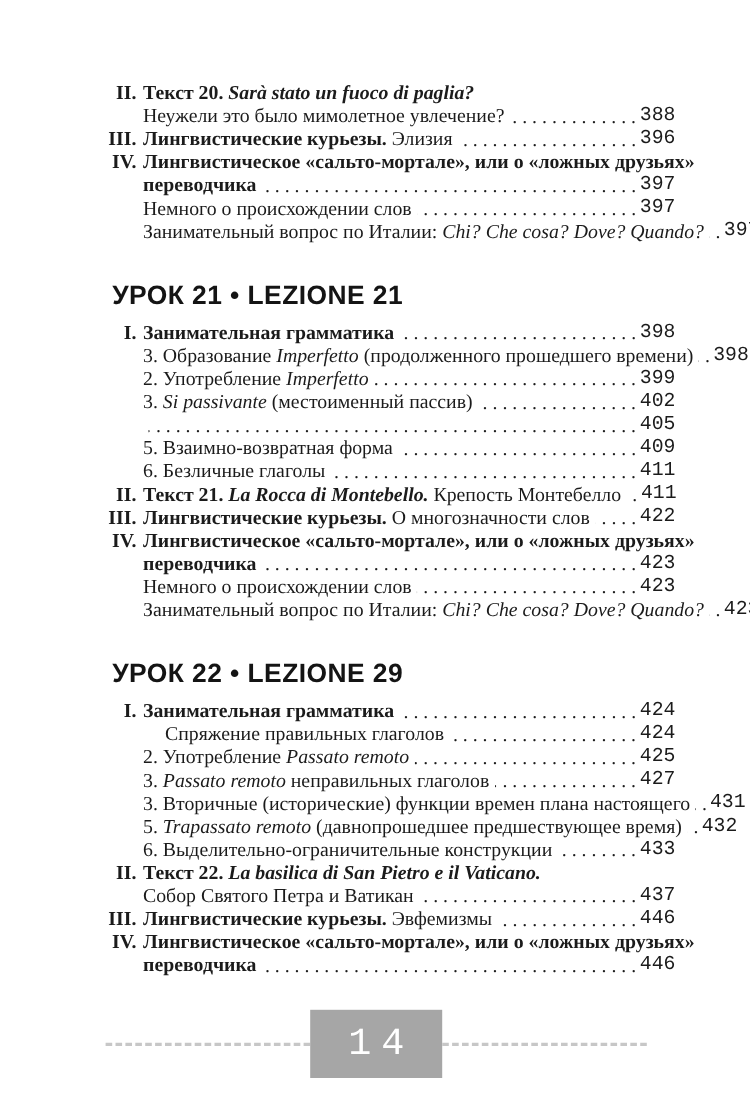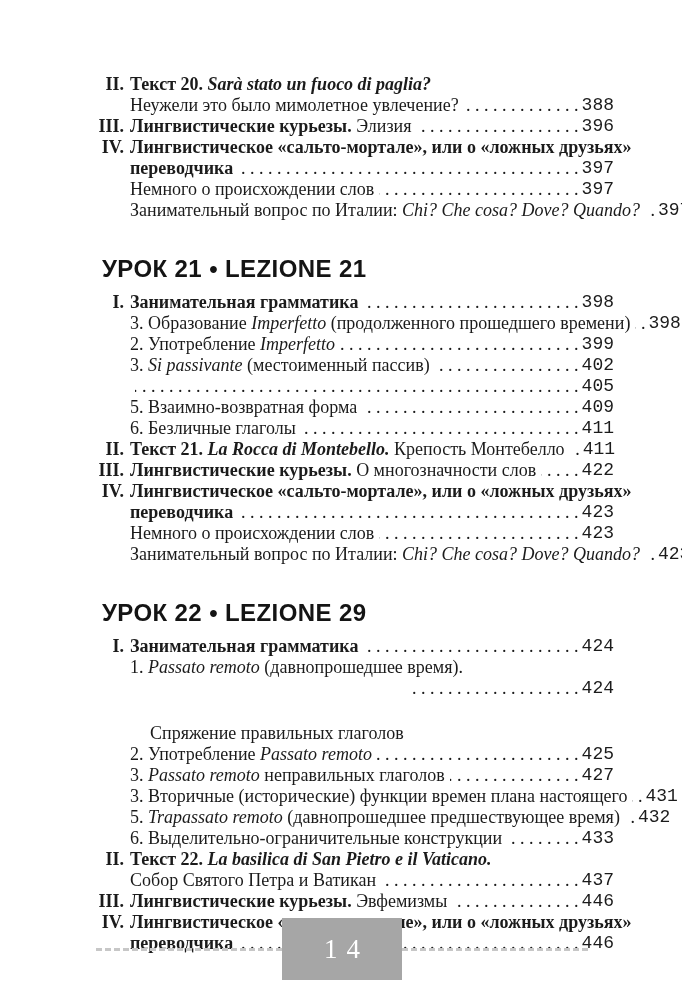--- a/index.html
+++ b/index.html
@@ -32,21 +32,21 @@
     white-space: nowrap;
   }
   .toc-num {
     flex: none;
     width: 34px;
     text-align: right;
     padding-right: 6px;
     font-weight: bold;
   }
   .toc-text { flex: 0 1 auto; white-space: nowrap; }
-  .indent2 .toc-text { padding-left: 20px; margin-top: 45px; }
+  .indent2 .toc-text { padding-left: 20px; }
   .b { font-weight: bold; }
   .i { font-style: italic; }
   .toc-dots {
     flex: 1 1 auto;
     min-width: 10px;
     overflow: hidden;
     white-space: nowrap;
     margin: 0 3px 0 5px;
     direction: rtl;
   }
@@ -73,22 +73,22 @@
   .page-box {
     flex: none;
     width: 120px;
     height: 62px;
     background: #a6a6a6;
     display: flex;
     align-items: center;
     justify-content: center;
   }
   .page-box span {
-    font-family: Liberation Serif, serif;
-    font-size: 27px;
+    font-family: Liberation Mono, monospace;
+    font-size: 35px;
     color: #ffffff;
     letter-spacing: 9px;
     margin-right: -9px;
   }
 </style>
 </head>
 <body>
 
 <div class="page">
   <div>
@@ -210,24 +210,20 @@
           <span class="toc-page">423</span>
         </div>
       </div>
       <div class="lesson-heading">УРОК 22 • LEZIONE 29</div>
       <div class="toc-section">
         <div class="toc-row">
           <span class="toc-num">I.</span>
           <span class="toc-text"><span class="b">Занимательная грамматика</span></span>
           <span class="toc-dots"> . . . . . . . . . . . . . . . . . . . . . . . . . . . . . . . . . . . . . . . . . . . . . . . . . . . . . . . . . . . . . . . . . . . . . . . . . . . . . . . . . . . . . . . . . . . . . . . . . . . . . . . . . . . . . . . . . . . . . . . .</span>
           <span class="toc-page">424</span>
-        </div>
-        <div class="toc-row">
-          <span class="toc-num"></span>
-          <span class="toc-text"><span>1. </span><span class="i">Passato remoto</span><span> (давнопрошедшее время).</span></span>
         </div>
         <div class="toc-row indent2">
           <span class="toc-num"></span>
           <span class="toc-text"><span>Спряжение правильных глаголов</span></span>
           <span class="toc-dots"> . . . . . . . . . . . . . . . . . . . . . . . . . . . . . . . . . . . . . . . . . . . . . . . . . . . . . . . . . . . . . . . . . . . . . . . . . . . . . . . . . . . . . . . . . . . . . . . . . . . . . . . . . . . . . . . . . . . . . . . .</span>
           <span class="toc-page">424</span>
         </div>
         <div class="toc-row">
           <span class="toc-num"></span>
           <span class="toc-text"><span>2. Употребление </span><span class="i">Passato remoto</span></span>

